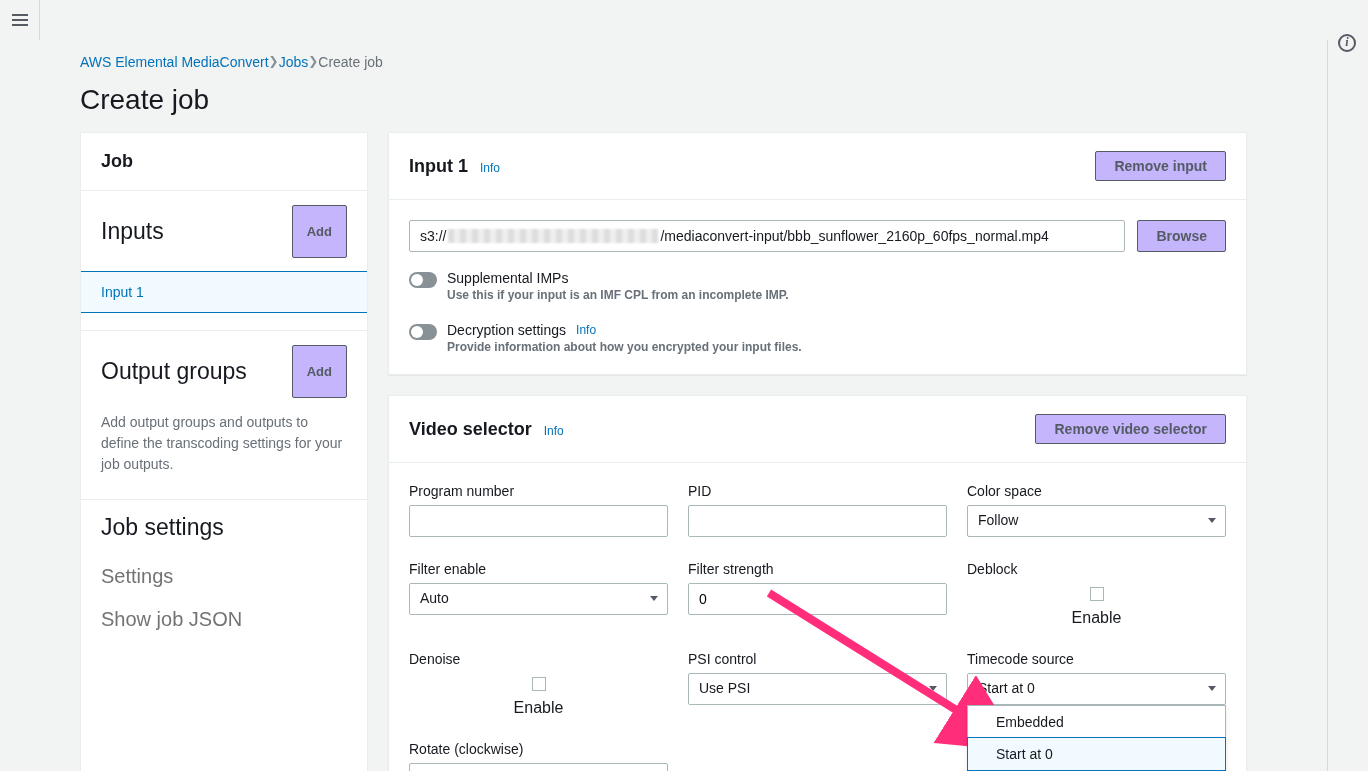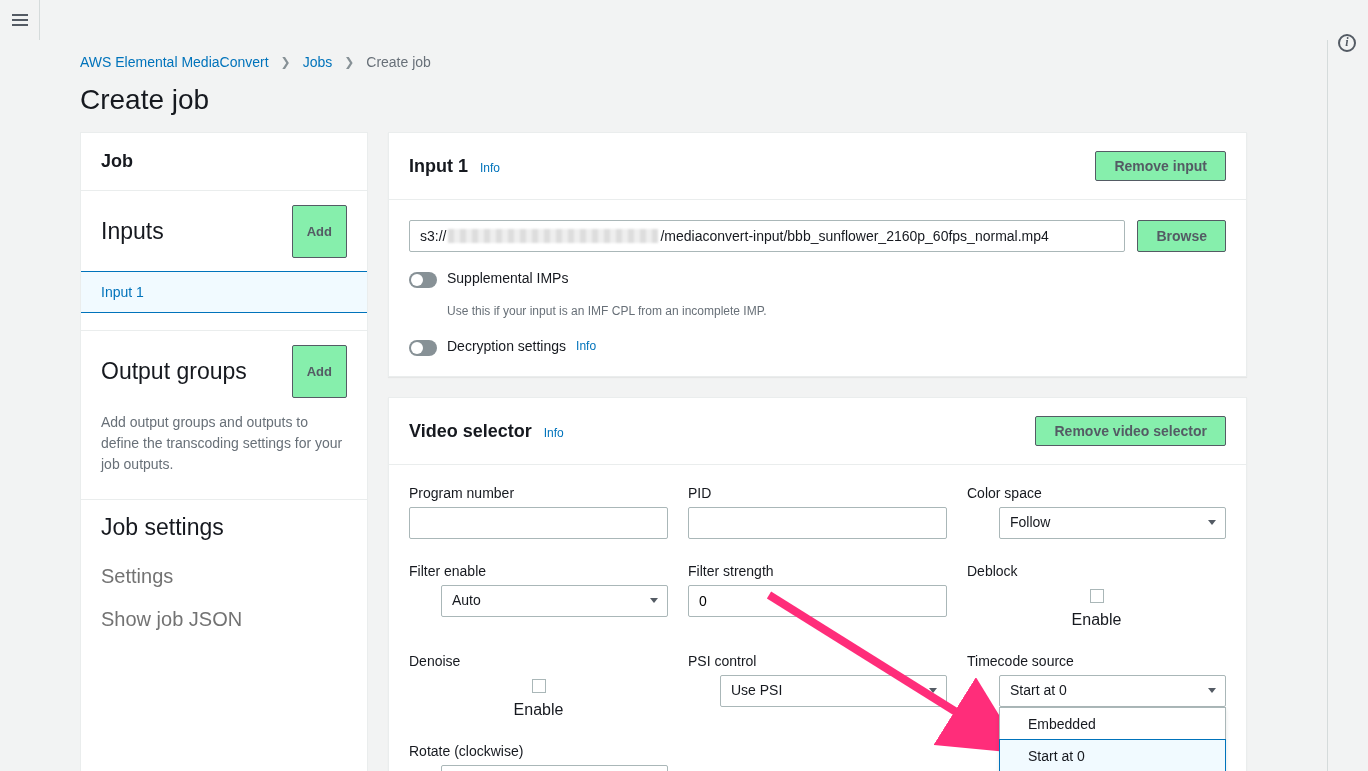--- a/index.html
+++ b/index.html
@@ -7,21 +7,21 @@
     
     .top-bar { height: 40px; display: flex; align-items: center; }
     .hamburger { width: 40px; height: 40px; display: flex; align-items: center; justify-content: center; cursor: pointer; border-right: 1px solid #d5dbdb; }
     .hamburger-icon { width: 16px; height: 12px; display: flex; flex-direction: column; justify-content: space-between; }
     .hamburger-icon span { height: 2px; background: #545b64; }
     
     .info-icon-top { position: absolute; right: 10px; top: 32px; width: 20px; height: 20px; }
     
     .main-container { padding: 0 80px 40px 80px; border-right: 1px solid #d5dbdb; margin-right: 40px; }
     
-    .breadcrumb { padding: 14px 0; display: flex; align-items: center; gap: 12px; font-size: 14px; }
+    .breadcrumb { padding: 14px 0; display: flex; align-items: flex-start; gap: 0; font-size: 14px; }
     .breadcrumb a { color: #0073bb; text-decoration: none; cursor: pointer; }
     .breadcrumb-sep { color: #879196; font-size: 12px; }
     .breadcrumb-current { color: #687078; }
     
     .page-title { font-size: 28px; font-weight: 400; margin-bottom: 16px; color: #16191f; }
     
     .content-flex { display: flex; gap: 20px; }
     .sidebar { width: 288px; flex-shrink: 0; background: #fff; border: 1px solid #eaeded; }
     .main-content { flex: 1; display: flex; flex-direction: column; gap: 20px; }
     
@@ -34,39 +34,39 @@
     .sidebar-item.active { background: #f1faff; color: #0073bb; border: 1px solid #0073bb; border-left: none; border-right: none; margin: -1px 0; }
     .sidebar-desc { padding: 0 20px 24px 20px; color: #687078; font-size: 14px; line-height: 1.5; }
     .sidebar-link { padding: 10px 20px; color: #737373; font-size: 20px; cursor: pointer; }
     
     .panel { background: #fff; border: 1px solid #eaeded; box-shadow: 0 1px 1px rgba(0,0,0,0.05); }
     .panel-header { padding: 18px 20px; display: flex; justify-content: space-between; align-items: center; border-bottom: 1px solid #eaeded; }
     .panel-title { font-size: 18px; font-weight: 700; display: flex; align-items: baseline; gap: 12px; }
     .panel-body { padding: 20px; }
     .info-link { color: #0073bb; font-size: 12px; font-weight: 400; cursor: pointer; }
     
-    .btn { padding: 6px 18px; background: #86efac; border: 1px solid #545b64; border-radius: 2px; font-size: 14px; font-weight: 700; cursor: pointer; color: #545b64; }
+    .btn { padding: 6px 18px; background: #c4b5fd; border: 1px solid #545b64; border-radius: 2px; font-size: 14px; font-weight: 700; cursor: pointer; color: #545b64; }
     .btn-small { padding: 18px 14px; font-size: 13px; }
     
     .input-row { display: flex; gap: 12px; margin-bottom: 18px; }
     .text-input { flex: 1; padding: 6px 10px; border: 1px solid #aab7b8; border-radius: 2px; font-size: 14px; height: 32px; }
     
     .toggle-row { display: flex; align-items: flex-start; gap: 10px; margin-bottom: 20px; }
     .toggle { width: 28px; height: 16px; background: #879196; border-radius: 8px; position: relative; cursor: pointer; flex-shrink: 0; margin-top: 2px; }
     .toggle::after { content: ''; position: absolute; width: 12px; height: 12px; background: #fff; border-radius: 50%; top: 2px; left: 2px; }
     .toggle-content { flex: 1; }
     .toggle-label { font-size: 14px; color: #16191f; display: flex; align-items: center; gap: 10px; }
-    .toggle-desc { font-size: 12px; color: #687078; margin-top: 18px; }
+    .toggle-desc { font-size: 12px; color: #687078; margin-top: 2px; font-weight: bold; }
     
     .form-grid { display: grid; grid-template-columns: 1fr 1fr 1fr; gap: 24px 20px; position: relative; }
     .form-field { display: flex; flex-direction: column; gap: 6px; }
     .form-label { font-size: 14px; color: #16191f; }
     .form-input { padding: 6px 10px; border: 1px solid #aab7b8; border-radius: 2px; font-size: 14px; height: 32px; background: #fff; }
     .form-select { padding: 6px 10px; border: 1px solid #aab7b8; border-radius: 2px; font-size: 14px; height: 32px; background: #fff; appearance: none; position: relative; cursor: pointer; }
-    .select-wrap { position: relative; margin-left: 32px; }
+    .select-wrap { position: relative; }
     .select-wrap::after { content: ''; position: absolute; right: 10px; top: 13px; width: 0; height: 0; border-left: 4px solid transparent; border-right: 4px solid transparent; border-top: 5px solid #545b64; pointer-events: none; }
     
     .checkbox-row { display: flex; align-items: center; gap: 8px; margin-top: 4px; flex-direction: column; }
     .checkbox { width: 14px; height: 14px; border: 1px solid #aab7b8; }
     
     .dropdown-menu { position: absolute; top: 32px; left: 0; right: 0; background: #fff; border: 1px solid #aab7b8; z-index: 10; box-shadow: 0 2px 4px rgba(0,0,0,0.1); }
     .dropdown-item { padding: 8px 28px; font-size: 14px; cursor: pointer; }
     .dropdown-item.selected { background: #f1faff; border: 1px solid #0073bb; margin: -1px; }
     
     .redacted { display: inline-block; width: 210px; height: 14px; background: repeating-linear-gradient(90deg, #ddd 0 6px, #eee 6px 12px); filter: blur(1px); vertical-align: middle; }
@@ -158,20 +158,21 @@
               <div class="toggle-desc">Use this if your input is an IMF CPL from an incomplete IMP.</div>
             </div>
           </div>
           <div class="toggle-row" style="margin-bottom:0">
             <div class="toggle"></div>
             <div class="toggle-content">
               <div class="toggle-label">
                 <span>Decryption settings</span>
                 <span class="info-link">Info</span>
               </div>
+              <div class="toggle-desc">Provide information about how you encrypted your input files.</div>
             </div>
           </div>
         </div>
       </div>
 
       <div class="panel">
         <div class="panel-header">
           <div class="panel-title">
             <span>Video selector</span>
             <span class="info-link">Info</span>

